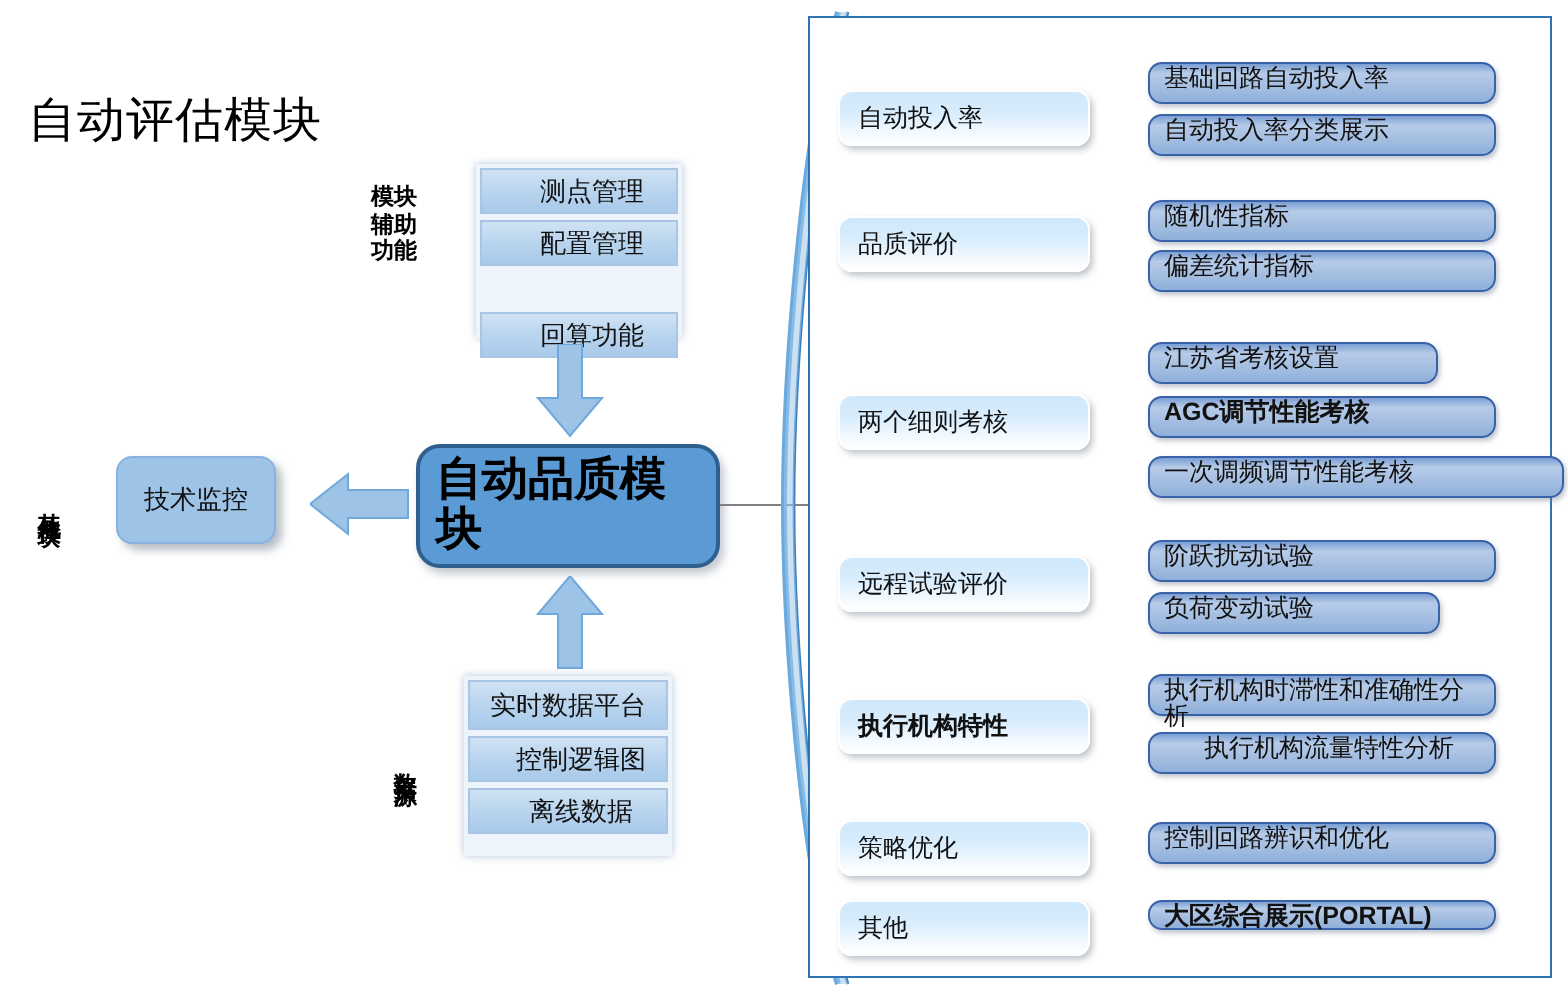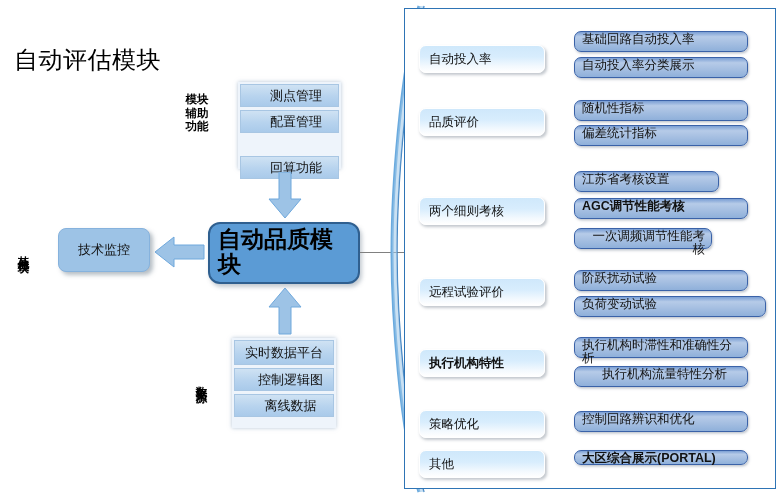--- a/index.html
+++ b/index.html
@@ -169,21 +169,21 @@
   </svg>
 
   <div class="main-module" style="left:208px; top:222px; width:152px; height:62px;">自动品质模块</div>
 
   <svg class="arrow" style="left:155px; top:235px;" width="50" height="34">
     <polygon points="0,17 19,2 19,10 49,10 49,24 19,24 19,32" fill="#9dc3e6" stroke="#6fa8dc" stroke-width="1"></polygon>
   </svg>
 
   <div class="side-label vertical" style="left:16px; top:221px; height:60px;">其他模块</div>
 
-  <div class="soft-box" style="left:58px; top:228px; width:92px; height:44px;">技术监控</div>
+  <div class="soft-box" style="left:58px; top:228px; width:80px; height:44px;">技术监控</div>
 
   <svg class="arrow" style="left:268px; top:288px;" width="34" height="48">
     <polygon points="17,0 33,19 23,19 23,46 11,46 11,19 1,19" fill="#9dc3e6" stroke="#6fa8dc" stroke-width="1"></polygon>
   </svg>
 
   <div class="side-label vertical" style="left:194px; top:345px; height:72px;">数据来源</div>
 
   <div class="stack" style="left:232px; top:338px; width:100px; height:86px;">
     <div class="stack-item" style="height:25px; line-height:1.0; padding:0 2px;">实时数据平台</div>
     <div class="stack-item" style="height:23px;">控制逻辑图</div>
@@ -204,25 +204,25 @@
   <div class="leaf-chip" style="left:574px; top:31px; width:174px; height:21px;">基础回路自动投入率</div>
   <div class="leaf-chip" style="left:574px; top:57px; width:174px; height:21px;">自动投入率分类展示</div>
 
   <div class="cat-chip" style="left:419px; top:108px; width:126px; height:28px;">品质评价</div>
   <div class="leaf-chip" style="left:574px; top:100px; width:174px; height:21px;">随机性指标</div>
   <div class="leaf-chip" style="left:574px; top:125px; width:174px; height:21px;">偏差统计指标</div>
 
   <div class="cat-chip" style="left:419px; top:197px; width:126px; height:28px;">两个细则考核</div>
   <div class="leaf-chip" style="left:574px; top:171px; width:145px; height:21px;">江苏省考核设置</div>
   <div class="leaf-chip" style="left:574px; top:198px; width:174px; height:21px;font-weight:bold;">AGC调节性能考核</div>
-  <div class="leaf-chip" style="left:574px; top:228px; width:138px; height:21px;text-align:right;">一次调频调节性能考核</div>
+  <div class="leaf-chip" style="left:574px; top:228px; width:208px; height:21px;">一次调频调节性能考核</div>
 
   <div class="cat-chip" style="left:419px; top:278px; width:126px; height:28px;">远程试验评价</div>
   <div class="leaf-chip" style="left:574px; top:270px; width:174px; height:21px;">阶跃扰动试验</div>
-  <div class="leaf-chip" style="left:574px; top:296px; width:192px; height:21px;">负荷变动试验</div>
+  <div class="leaf-chip" style="left:574px; top:296px; width:146px; height:21px;">负荷变动试验</div>
 
   <div class="cat-chip" style="left:419px; top:349px; width:126px; height:28px;font-weight:bold;">执行机构特性</div>
   <div class="leaf-chip" style="left:574px; top:337px; width:174px; height:21px;">执行机构时滞性和准确性分析</div>
   <div class="leaf-chip" style="left:574px; top:366px; width:174px; height:21px;padding-left:27px;">执行机构流量特性分析</div>
 
   <div class="cat-chip" style="left:419px; top:410px; width:126px; height:28px;">策略优化</div>
   <div class="leaf-chip" style="left:574px; top:411px; width:174px; height:21px;">控制回路辨识和优化</div>
 
   <div class="cat-chip" style="left:419px; top:450px; width:126px; height:28px;">其他</div>
   <div class="leaf-chip" style="left:574px; top:450px; width:174px; height:15px;font-weight:bold;">大区综合展示(PORTAL)</div>

